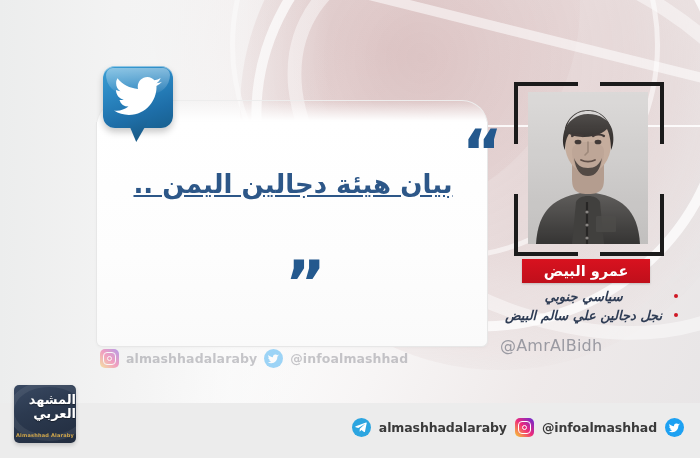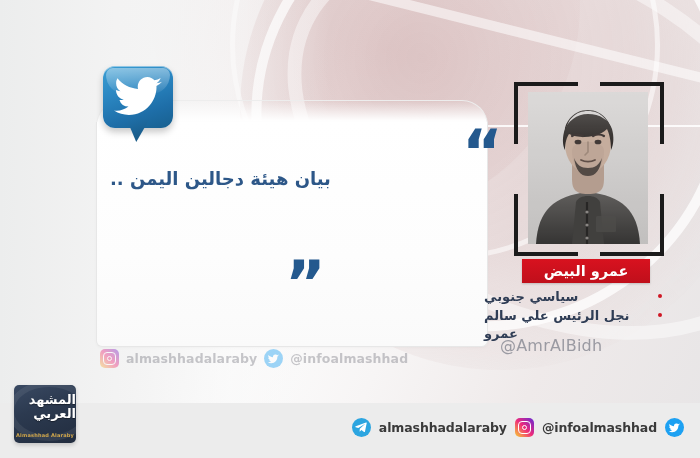--- a/index.html
+++ b/index.html
@@ -58,23 +58,23 @@
     box-shadow:0 3px 5px rgba(0,0,0,.2);}
   .tw-bubble svg{position:absolute;left:11px;top:11px;}
 
   
   .quote{position:absolute;font-weight:bold;line-height:1;color:#24598e;}
   .q-open{left:462px;top:122px;font-size:62px;}
   .q-close{left:285px;top:253px;font-size:62px;}
 
   
   .headline{position:absolute;left:110px;top:166px;width:366px;
-    text-align:left;direction:rtl;
-    color:#2d5788;font-weight:bold;font-size:18px;line-height:1.42;
-    letter-spacing:-.2px;}
+    text-align:center;direction:rtl;
+    color:#2d5788;font-weight:bold;font-size:26px;line-height:1.42;
+    letter-spacing:-.2px;text-decoration:underline;}
 
   
   .social-mid{position:absolute;left:100px;top:349px;display:flex;align-items:center;gap:7px;opacity:.42;}
   .social-mid .txt{font-size:12.5px;font-weight:bold;color:#7d7d86;letter-spacing:.1px;}
 
   
   .portrait-wrap{position:absolute;left:528px;top:92px;width:120px;height:152px;}
   .frame-tl{position:absolute;left:-14px;top:-10px;width:60px;height:58px;
     border-left:4px solid #1b1b1b;border-top:4px solid #1b1b1b;}
   .frame-tr{position:absolute;right:-16px;top:-10px;width:60px;height:58px;
@@ -84,21 +84,21 @@
   .frame-br{position:absolute;right:-16px;bottom:-12px;width:60px;height:58px;
     border-right:4px solid #1b1b1b;border-bottom:4px solid #1b1b1b;}
   .photo{position:absolute;inset:0;overflow:hidden;background:#cfcfcf;}
 
   
   .name-banner{position:absolute;left:522px;top:259px;width:128px;height:24px;
     background:linear-gradient(180deg,#d8121f 0%,#c00f1b 100%);
     display:flex;align-items:center;justify-content:center;
     box-shadow:0 1px 2px rgba(0,0,0,.18);}
   .name-banner span{color:#fff;font-weight:bold;font-size:14.5px;direction:rtl;}
-  .bullets{position:absolute;left:484px;top:288px;width:180px;direction:rtl;text-align:left;}
+  .bullets{position:absolute;left:500px;top:288px;width:180px;direction:rtl;text-align:center;font-style:italic;}
   .bullets li{list-style:none;position:relative;padding-right:13px;margin:0 0 2px 0;
     color:#2f3d55;font-weight:bold;font-size:13px;line-height:1.33;}
   .bullets li:before{content:"";position:absolute;right:2px;top:6px;width:4px;height:4px;border-radius:50%;
     background:#cf1724;}
   .bullets ul{margin:0;padding:0;}
   .handle{position:absolute;left:500px;top:336px;width:180px;
     color:#9a9aa2;font-size:16px;letter-spacing:.2px;direction:ltr;}
 
   
   .bottom-bar{position:absolute;left:0;right:0;top:403px;height:55px;background:#ececec;}
@@ -219,21 +219,21 @@
     </div>
   </div>
 
   <div class="name-banner">
     <span>عمرو البيض</span>
   </div>
 
   <div class="bullets">
     <ul>
       <li>سياسي جنوبي</li>
-      <li>نجل الرئيس علي سالم عمرو</li>
+      <li>نجل دجالين علي سالم البيض</li>
     </ul>
   </div>
   <div class="handle">@AmrAlBidh</div>
 
   <div class="bottom-bar"></div>
 
   <div class="logo">
     <div class="globe"></div>
     <div class="ar">
       <div>المشهد</div>

